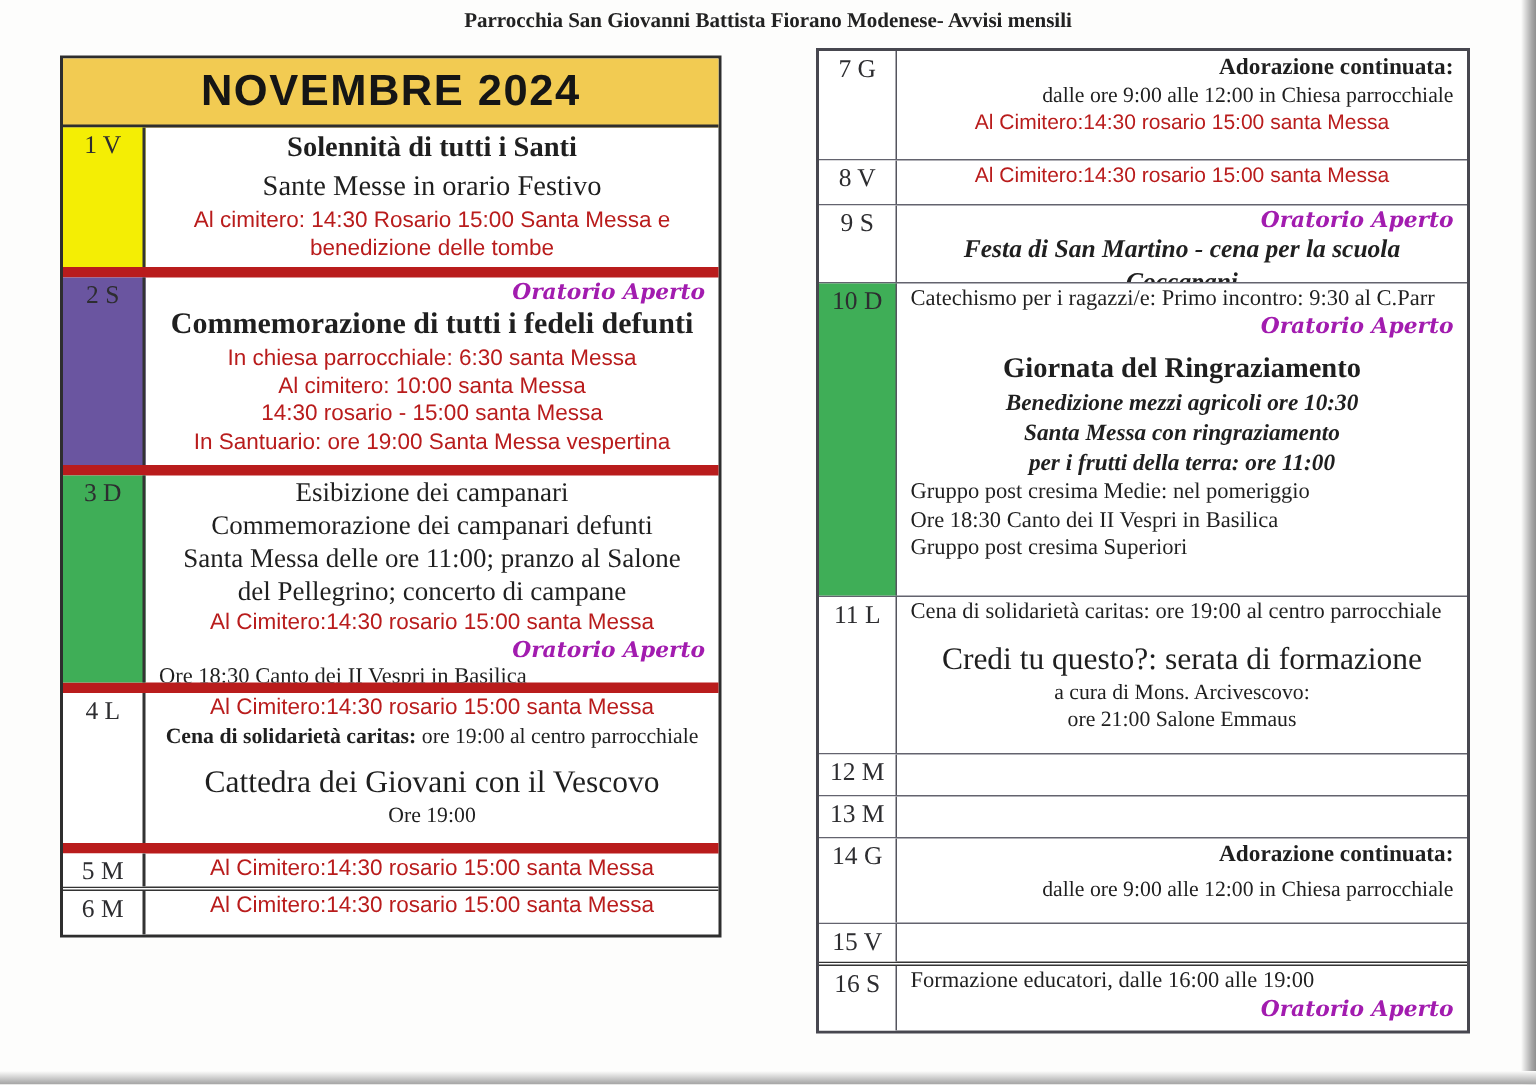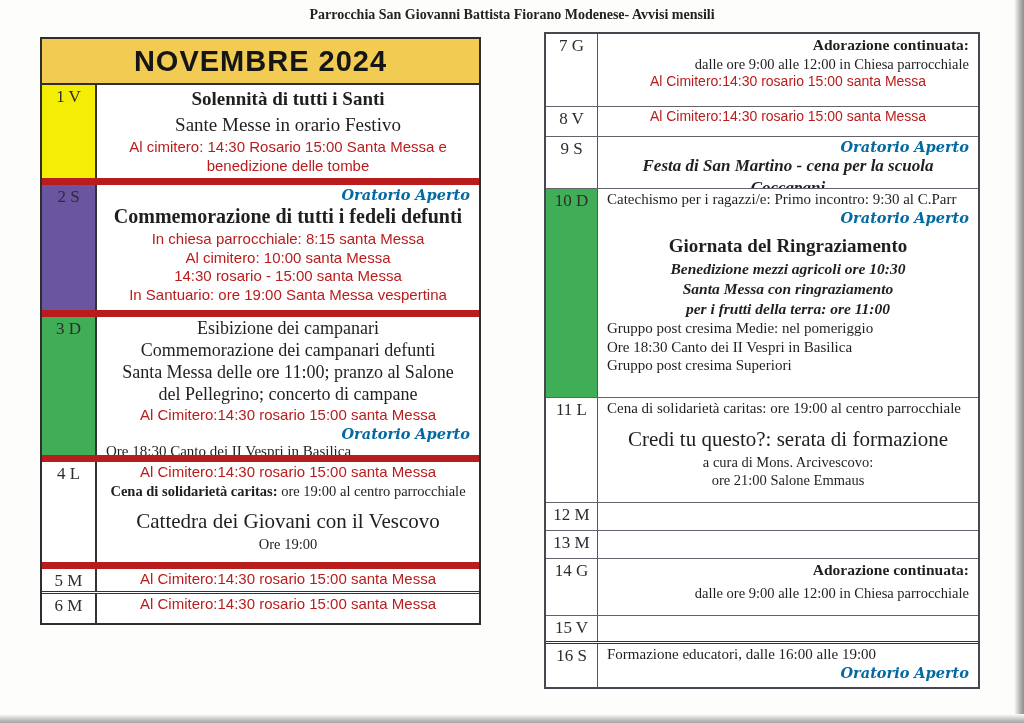--- a/index.html
+++ b/index.html
@@ -32,21 +32,21 @@
   .f14b{font-size:14.5px;}
   .f15{font-size:15px;}
   .f15i{font-size:15.5px;line-height:1.28;}
   .f16{font-size:15.5px;line-height:1.3;}
   .f17{font-size:17px;line-height:1.3;}
   .f18{font-size:18px;line-height:1.22;}
   .f19{font-size:19px;line-height:1.38;}
   .f20{font-size:20px;line-height:1.32;}
   .f21{font-size:21px;line-height:1.35;}
   .orat{font-family:"DejaVu Serif",serif;font-style:italic;font-weight:bold;
-        text-align:right;font-size:14.5px;line-height:1.2;color:#0369a1;}
+        text-align:right;font-size:14.5px;line-height:1.2;color:#a21caf;}
   .spacer{height:7px;}
   .spacer-sm{height:4px;}
   .edge-r{position:absolute;top:0;right:0;width:10px;height:100%;
           background:linear-gradient(to right,#fdfdfc,#a9a9a9 70%,#8f8f8f);pointer-events:none;}
   .edge-b{position:absolute;left:0;bottom:0;width:100%;height:9px;
           background:linear-gradient(to bottom,#fdfdfc,#b3b3b3 80%,#a3a3a3);pointer-events:none;}
 </style>
 </head>
 <body>
 
@@ -63,21 +63,21 @@
             <div class="ln ser ac f19">Sante Messe in orario Festivo</div>
             <div class="ln sans ac f15">Al cimitero: 14:30 Rosario 15:00 Santa Messa e</div>
             <div class="ln sans ac f15">benedizione delle tombe</div>
           </div>
         </div>
         <div class="row" style="height: 132px;">
           <div class="day" style="background: rgb(106, 85, 160);">2 S</div>
           <div class="content">
             <div class="ln orat">Oratorio Aperto</div>
             <div class="ln ser b ac f20">Commemorazione di tutti i fedeli defunti</div>
-            <div class="ln sans ac f15">In chiesa parrocchiale: 8:15 santa Messa</div>
+            <div class="ln sans ac f15">In chiesa parrocchiale: 6:30 santa Messa</div>
             <div class="ln sans ac f15">Al cimitero: 10:00 santa Messa</div>
             <div class="ln sans ac f15">14:30 rosario - 15:00 santa Messa</div>
             <div class="ln sans ac f15">In Santuario: ore 19:00 Santa Messa vespertina</div>
           </div>
         </div>
         <div class="row" style="height: 145px;">
           <div class="day" style="background: rgb(63, 174, 87);">3 D</div>
           <div class="content">
             <div class="ln ser ac f18">Esibizione dei campanari</div>
             <div class="ln ser ac f18">Commemorazione dei campanari defunti</div>

